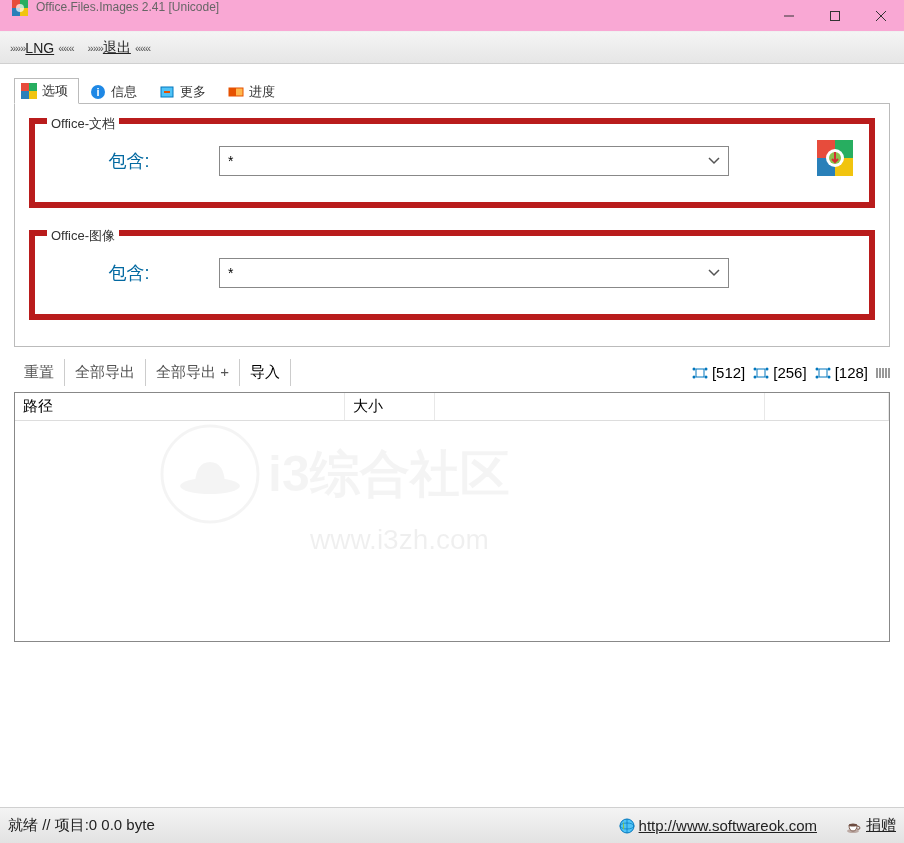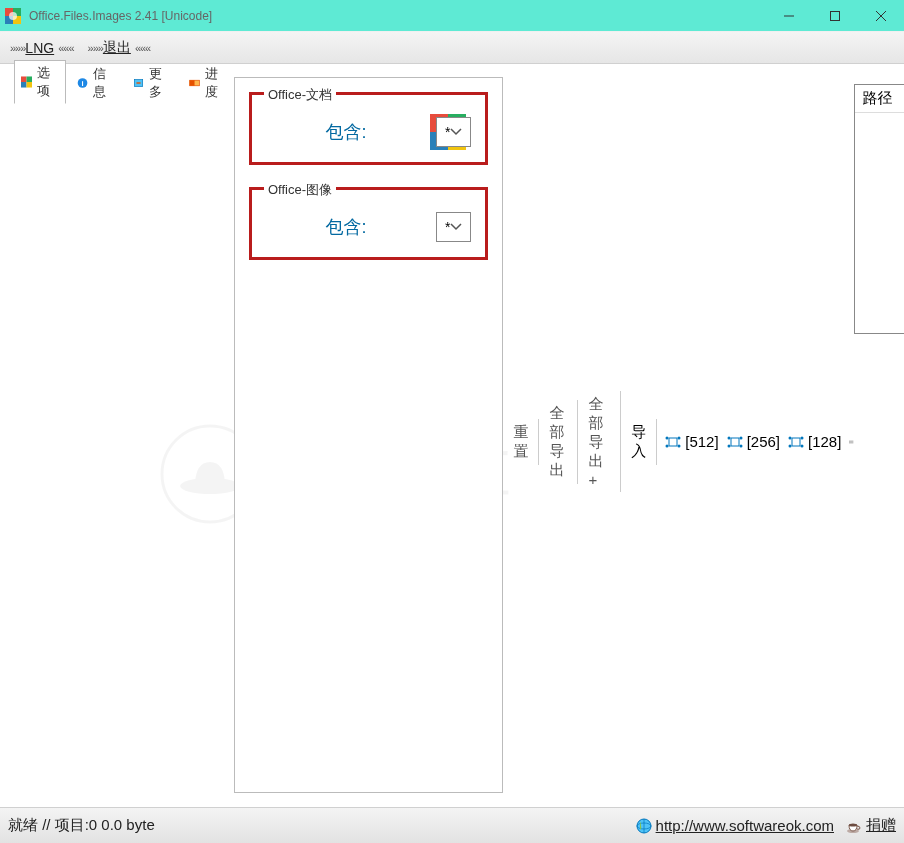--- a/index.html
+++ b/index.html
@@ -1,32 +1,32 @@
 <!DOCTYPE html>
 <html><head>
 <meta charset="utf-8">
 <style>
 *{margin:0;padding:0;box-sizing:border-box;font-family:"Microsoft YaHei","Segoe UI",Arial,sans-serif}
 body{width:904px;height:843px;background:#fff;display:flex;flex-direction:column;overflow:hidden}
-.titlebar{height:32px;background:#5eead4;display:flex;align-items:center;padding:0 0 0 5px;border-bottom:1px solid #f0f0f0}
+.titlebar{height:32px;background:#f9a8d4;display:flex;align-items:flex-start;padding:0 0 0 12px;border-bottom:1px solid #f0f0f0}
 .titlebar-icon{width:16px;height:16px;margin-right:8px}
 .titlebar-text{font-size:12px;color:#666;flex:1}
 .winbtn{width:46px;height:32px;display:flex;align-items:center;justify-content:center;color:#555;font-size:14px}
 .winbtn svg{width:10px;height:10px}
 .toolbar{height:32px;background:linear-gradient(#f4f4f4,#e6e6e6);display:flex;align-items:center;padding:0 10px;border-bottom:1px solid #d0d0d0}
 .toolbar-title{font-size:16px;color:#333;flex:1}
 .toolbar-link{font-size:14px;color:#222;text-decoration:underline;cursor:pointer}
 .arrows{font-size:11px;color:#555;letter-spacing:-1px}
-.content{flex:1;padding:14px;display:flex;}
+.content{flex:1;padding:14px;display:flex;flex-direction:column}
 .tabs{display:flex;align-items:flex-end;height:26px;gap:4px;margin-bottom:0}
 .tab{display:flex;align-items:center;gap:5px;padding:3px 10px 3px 6px;font-size:13px;color:#333;cursor:pointer;border:1px solid transparent;border-bottom:none}
 .tab.active{background:#fff;border:1px solid #bbb;border-bottom:1px solid #fff;position:relative;z-index:2}
 .tab-icon{width:16px;height:16px}
 .panel{border:1px solid #bbb;padding:14px 14px 20px;margin-top:-1px;position:relative;z-index:1;background:#fff}
-.fieldset{border:3px solid #b91c1c;padding:22px 14px 15px;margin-bottom:22px;position:relative}
+.fieldset{border:6px solid #b91c1c;padding:22px 14px 26px;margin-bottom:22px;position:relative}
 .fieldset-legend{position:absolute;top:-9px;left:12px;background:#fff;padding:0 4px;font-size:13px;color:#333}
 .fieldrow{display:flex;align-items:center;gap:10px}
 .fieldlabel{width:160px;text-align:center;font-size:18px;color:#0369a1}
 .combo{flex:1;height:30px;border:1px solid #888;display:flex;align-items:center;padding:0 8px;font-size:14px;background:#fff;cursor:pointer;max-width:510px}
 .combo-text{flex:1}
 .combo-arrow{color:#555}
 .brandicon{width:36px;height:36px;position:absolute;right:36px;top:36px}
 .midbar{display:flex;align-items:center;margin-top:12px;font-size:15px;color:#555;gap:0}
 .midbtn{padding:4px 10px;cursor:pointer;border-right:1px solid #ccc}
 .midbtn:last-of-type{border-right:none}
@@ -37,21 +37,21 @@
 .stripicon{width:14px;height:14px;margin-left:6px}
 .table{border:1px solid #888;margin-top:6px;height:250px;background:#fff}
 .thead{display:flex;border-bottom:1px solid #ddd;height:28px}
 .th{padding:4px 8px;font-size:15px;color:#000;border-right:1px solid #e8e8e8}
 .th.path{width:330px}
 .th.size{width:90px}
 .th.c3{width:330px}
 .statusbar{height:36px;background:linear-gradient(#f4f4f4,#e2e2e2);display:flex;align-items:center;padding:0 8px;font-size:15px;color:#222;border-top:1px solid #d0d0d0}
 .statusbar .flex{flex:1}
 .globe{width:16px;height:16px;margin-right:4px}
-.url{color:#222;text-decoration:underline;margin-right:12px;cursor:pointer}
+.url{color:#222;text-decoration:underline;margin-right:29px;cursor:pointer}
 .cup{width:16px;height:16px;margin-right:4px}
 .watermark{position:absolute;top:360px;left:160px;font-size:50px;color:#000;opacity:0.04;font-weight:bold;pointer-events:none;display:flex;align-items:center;gap:8px}
 .wmhat{width:100px;height:100px;opacity:1}
 .wmurl{position:absolute;top:460px;left:310px;font-size:28px;color:#000;opacity:0.06;pointer-events:none}
 </style>
 </head>
 <body>
 
 <div class="titlebar">
   <svg class="titlebar-icon" viewBox="0 0 16 16">

